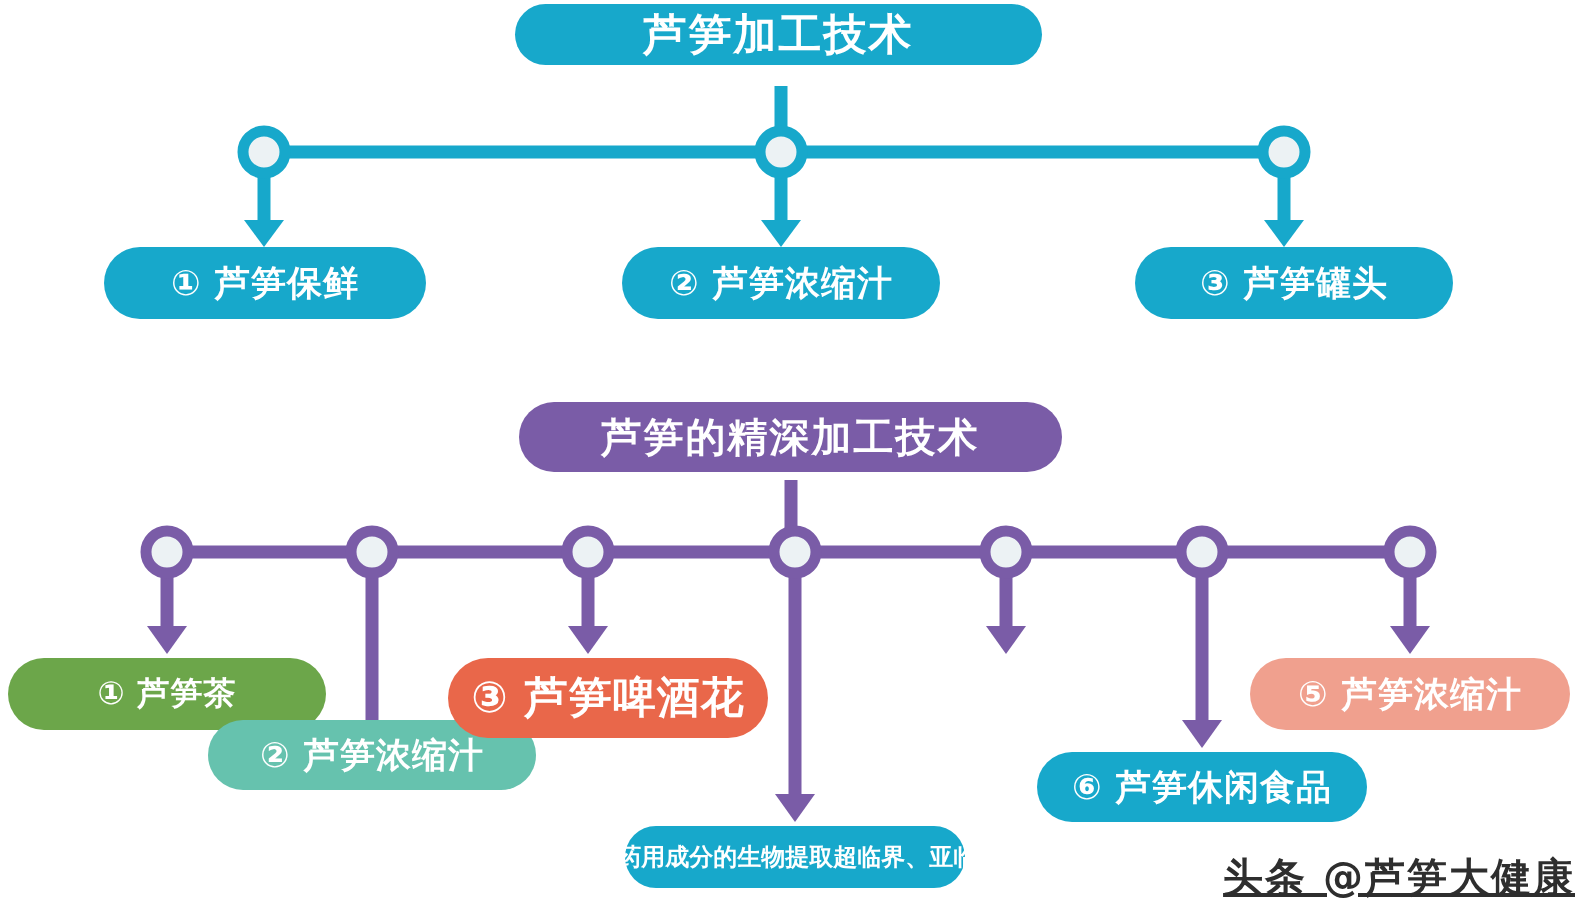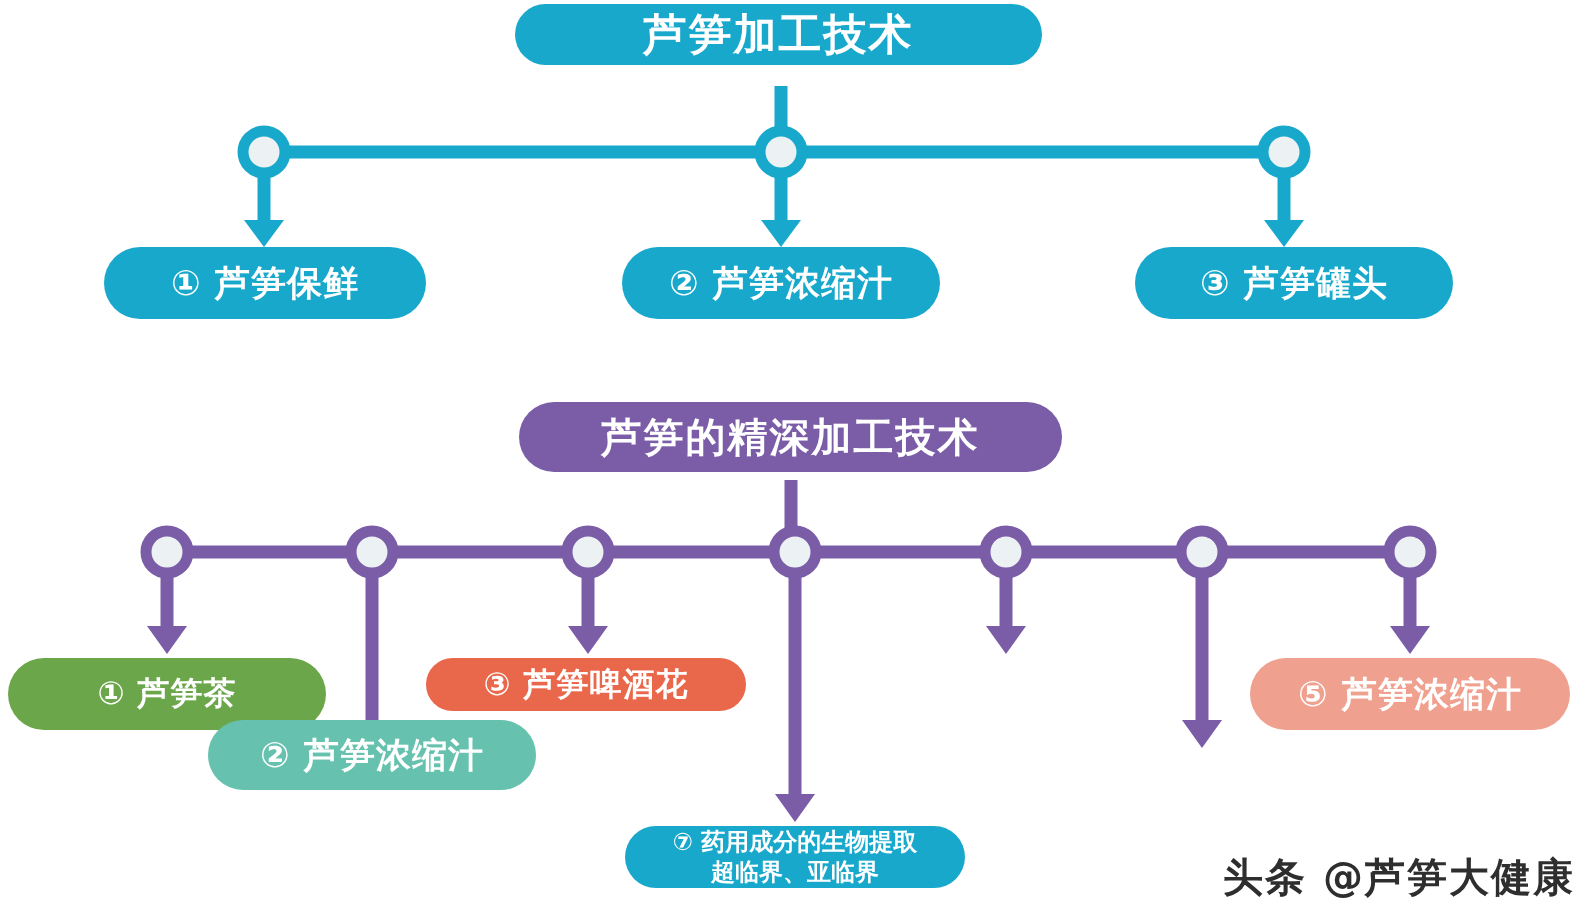--- a/index.html
+++ b/index.html
@@ -26,30 +26,31 @@
   .bg-orange{background:var(--orange);}
   .bg-yellow{background:var(--yellow);}
   .bg-pink{background:var(--pink);}
   .n-top-root{left:515px;top:4px;width:527px;height:61px;font-size:43px;letter-spacing:2px;}
   .n-top-1{left:104px;top:247px;width:322px;height:72px;font-size:35px;}
   .n-top-2{left:622px;top:247px;width:318px;height:72px;font-size:35px;}
   .n-top-3{left:1135px;top:247px;width:318px;height:72px;font-size:35px;}
   .n-bot-root{left:519px;top:402px;width:543px;height:70px;font-size:40px;letter-spacing:2px;}
   .n-bot-1{left:8px;top:658px;width:318px;height:72px;font-size:32px;}
   .n-bot-2{left:208px;top:720px;width:328px;height:70px;font-size:35px;}
-  .n-bot-3{left:426px;top:658px;width:320px;height:53px;font-size:32px;}
+  .n-bot-3{left:448px;top:658px;width:320px;height:80px;font-size:43px;}
   .n-bot-4{left:850px;top:658px;width:312px;height:72px;font-size:35px;}
   .n-bot-5{left:1250px;top:658px;width:320px;height:72px;font-size:35px;}
   .n-bot-6{left:1037px;top:752px;width:330px;height:70px;font-size:35px;}
   .n-bot-7{left:625px;top:826px;width:340px;height:62px;font-size:24px;
-           flex-direction:column;line-height:1.25;letter-spacing:0;}
+           flex-direction:row;line-height:1.25;letter-spacing:0;}
   .watermark{
     position:absolute;right:10px;top:850px;font-size:40px;font-weight:bold;
     color:#2e2e2e;letter-spacing:2px;white-space:nowrap;
     text-shadow:2px 2px 1px rgba(255,255,255,0.95), 4px 4px 2px rgba(255,255,255,0.7);
+    text-decoration:underline;
   }
 </style>
 </head>
 <body>
 
 <div class="canvas">
 
   <svg class="connectors" width="1585" height="919" viewBox="0 0 1585 919">
 
     <g>
@@ -96,19 +97,20 @@
   <div class="pill bg-teal n-top-root">芦笋加工技术</div>
   <div class="pill bg-teal n-top-1">① 芦笋保鲜</div>
   <div class="pill bg-teal n-top-2">② 芦笋浓缩汁</div>
   <div class="pill bg-teal n-top-3">③ 芦笋罐头</div>
 
   <div class="pill bg-purple n-bot-root">芦笋的精深加工技术</div>
   <div class="pill bg-green n-bot-1">① 芦笋茶</div>
   <div class="pill bg-seafoam n-bot-2">② 芦笋浓缩汁</div>
   <div class="pill bg-orange n-bot-3">③ 芦笋啤酒花</div>
   <div class="pill bg-pink n-bot-5">⑤ 芦笋浓缩汁</div>
+  <div class="pill bg-teal n-bot-6">⑥ 芦笋休闲食品</div>
   <div class="pill bg-teal n-bot-7">
     <span>⑦ 药用成分的生物提取</span>
     <span>超临界、亚临界</span>
   </div>
 
   <div class="watermark">头条 @芦笋大健康</div>
 </div>
 
 </body></html>

